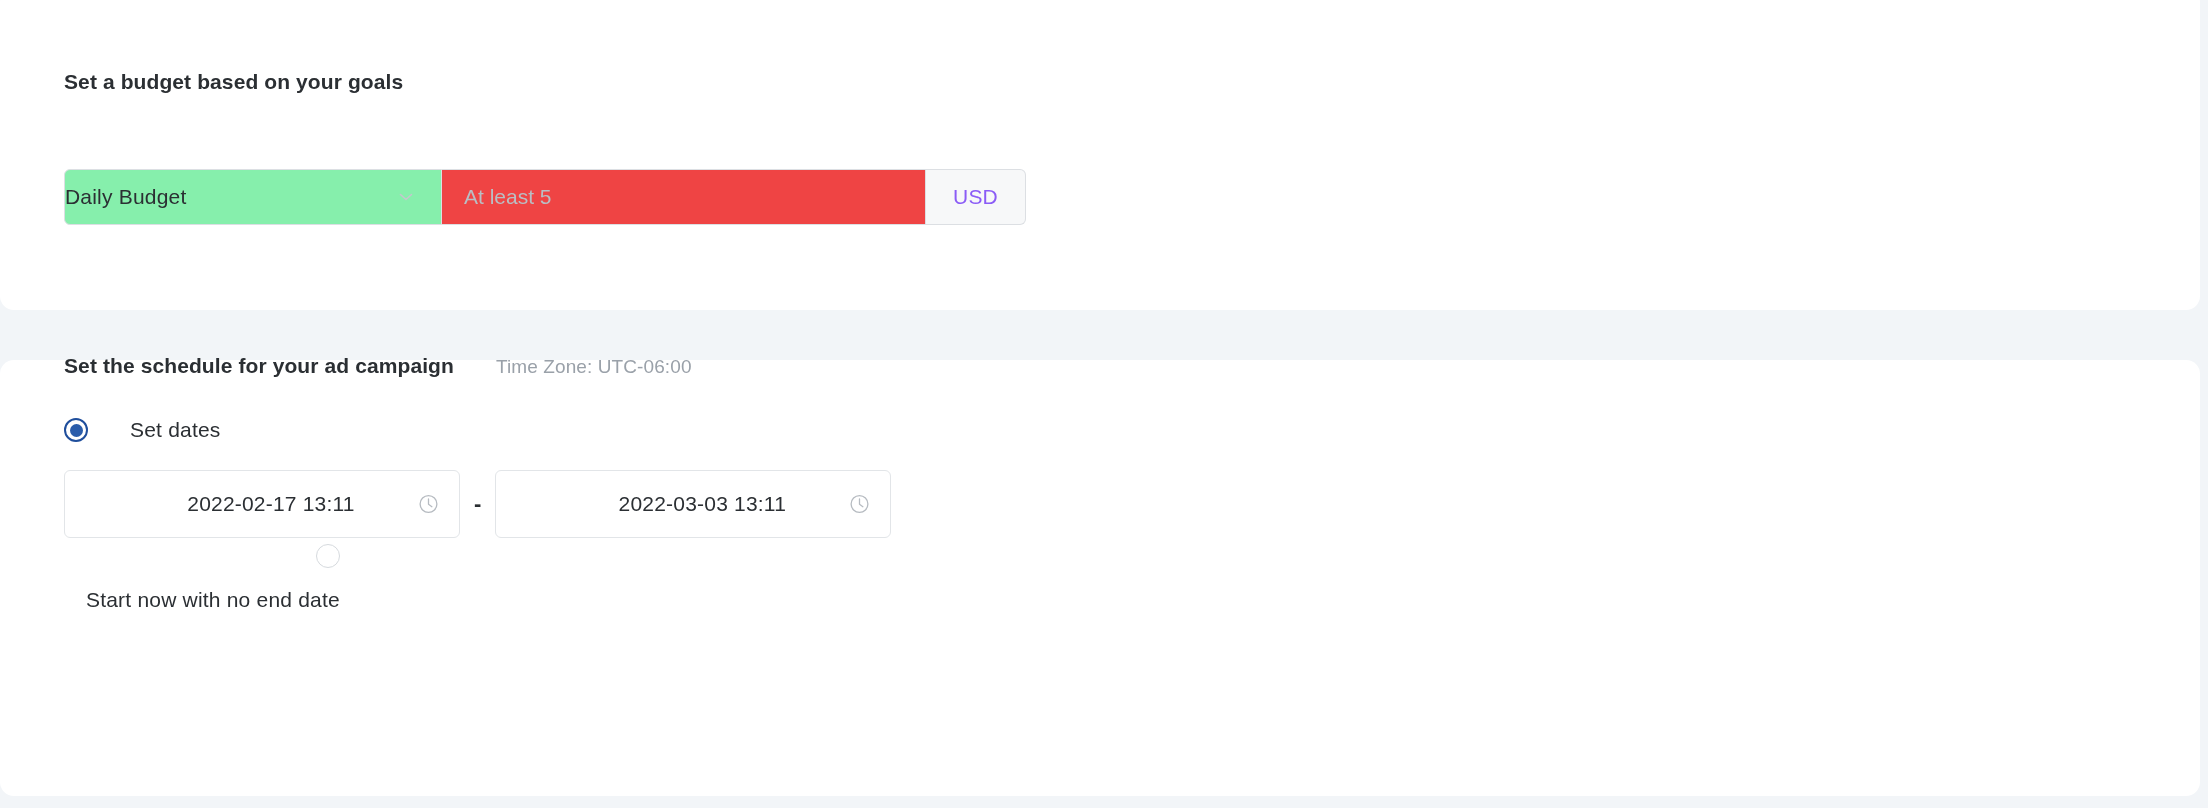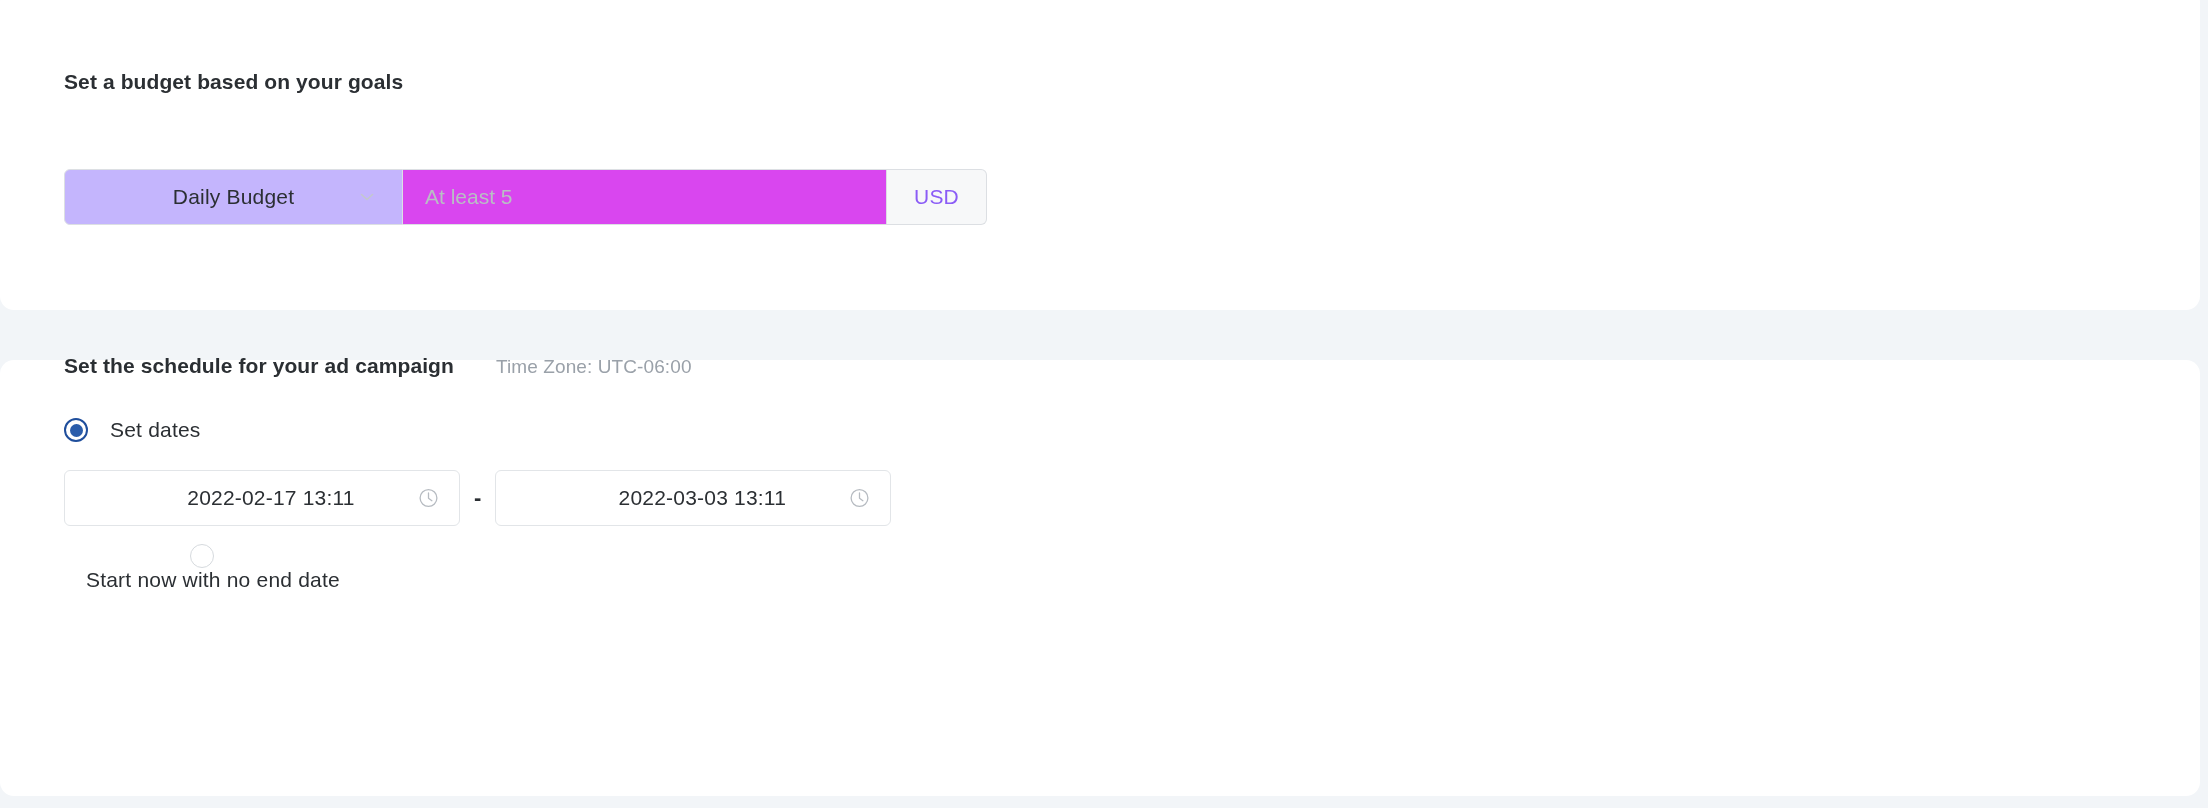--- a/index.html
+++ b/index.html
@@ -65,28 +65,28 @@
   
   .budget-row {
     position: absolute;
     left: 64px;
     top: 181px;
     display: flex;
     align-items: stretch;
     height: 56px;
   }
   .bud-select {
-    width: 339px;
+    width: 378px;
     box-sizing: border-box;
     border: 1px solid #dcdfe3;
     border-radius: 6px 0 0 6px;
-    background: #c4b5fd;
-    display: flex;
-    align-items: center;
-    justify-content: center;
+    background: #86efac;
+    display: flex;
+    align-items: center;
+    justify-content: flex-start;
     position: relative;
     cursor: pointer;
   }
   .bud-select-label {
     font-size: 21px;
     color: #2b2f33;
     letter-spacing: 0.2px;
   }
   .chevron {
     position: absolute;
@@ -97,21 +97,21 @@
     height: 18px;
     display: block;
   }
   .chevron svg { display: block; }
 
   .bud-amount {
     width: 484px;
     box-sizing: border-box;
     border: 1px solid #dcdfe3;
     border-left: none;
-    background: #d946ef;
+    background: #ef4444;
     font-family: "Liberation Sans", sans-serif;
     font-size: 21px;
     color: #2b2f33;
     padding: 0 22px;
     outline: none;
   }
   .bud-amount::placeholder {
     color: #b9bec4;
   }
   .bud-currency {
@@ -126,22 +126,23 @@
     justify-content: center;
     font-size: 21px;
     color: #8b5cf6;
     letter-spacing: 0.2px;
   }
 
   
   .radio-row {
     position: absolute;
     display: flex;
-    align-items: center;
+    align-items: flex-end;
     cursor: pointer;
+    gap: 20px;
   }
   .radio {
     width: 24px;
     height: 24px;
     border-radius: 50%;
     box-sizing: border-box;
     display: flex;
     align-items: center;
     justify-content: center;
     flex: none;
@@ -171,21 +172,21 @@
   
   .date-row {
     position: absolute;
     left: 64px;
     top: 581px;
     display: flex;
     align-items: center;
   }
   .date-field {
     width: 396px;
-    height: 56px;
+    height: 68px;
     box-sizing: border-box;
     border: 1px solid #e2e5e8;
     border-radius: 6px;
     background: #ffffff;
     display: flex;
     align-items: center;
     position: relative;
     cursor: pointer;
   }
   .date-text {

